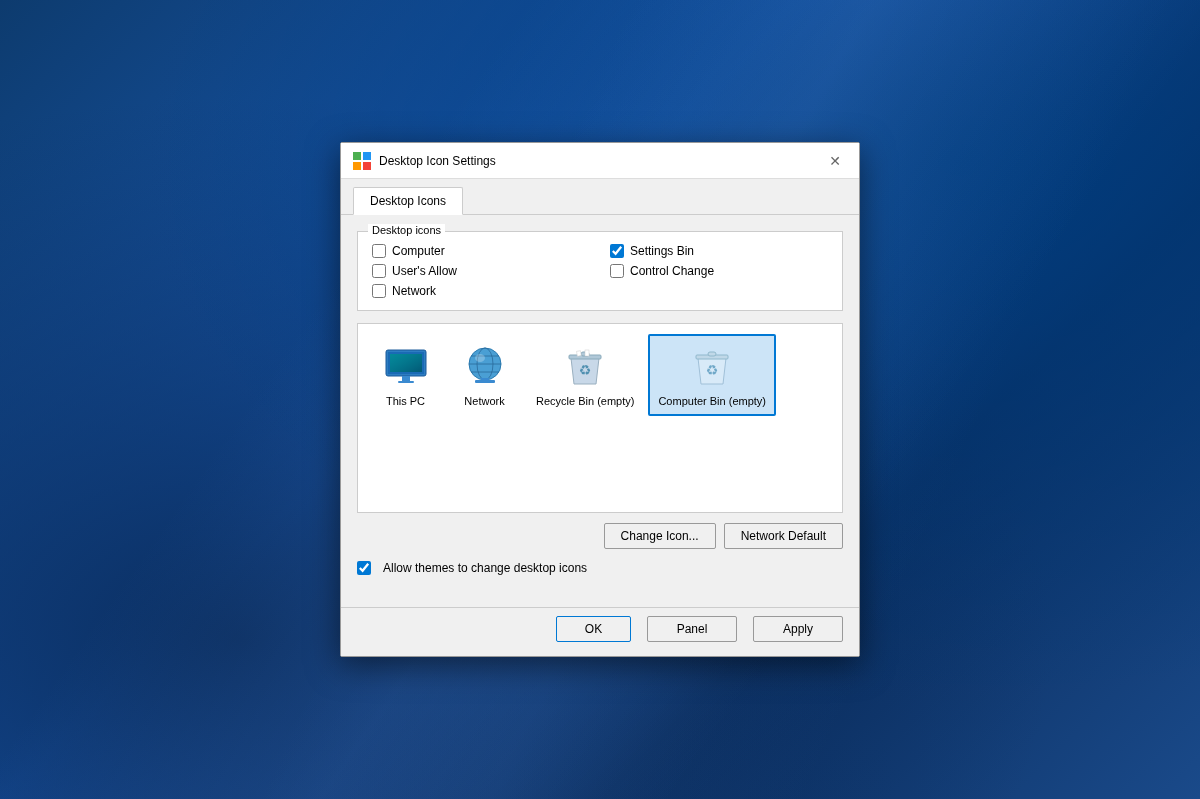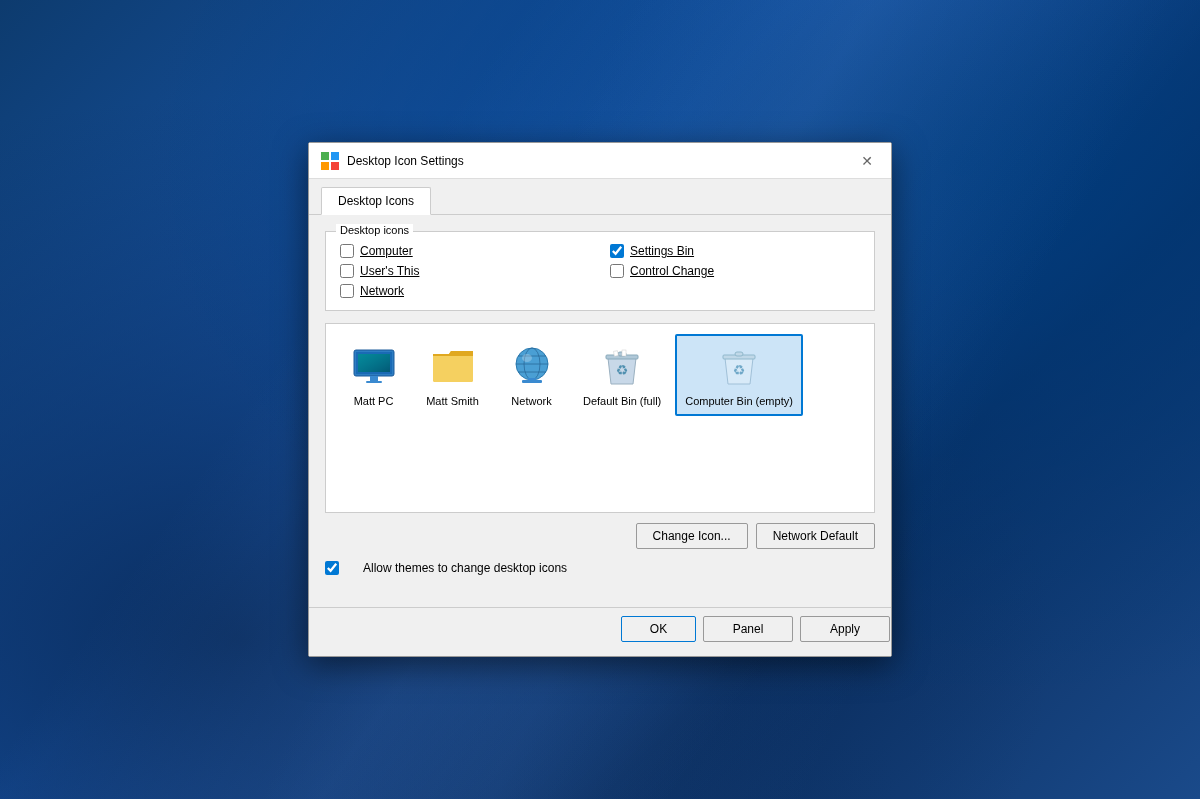--- a/index.html
+++ b/index.html
@@ -35,21 +35,21 @@
       inset: 0;
       background:
         linear-gradient(125deg, transparent 30%, rgba(100,160,255,0.15) 50%, transparent 70%),
         linear-gradient(115deg, transparent 40%, rgba(80,140,220,0.1) 55%, transparent 75%);
       z-index: 0;
     }
 
     .dialog {
       position: relative;
       z-index: 10;
-      width: 584px;
+      width: 520px;
       background: #f0f0f0;
       border: 1px solid #999;
       box-shadow: 0 8px 32px rgba(0,0,0,0.5);
       border-radius: 2px;
     }
 
     
     .title-bar {
       display: flex;
       align-items: center;
@@ -126,21 +126,20 @@
       background: #fff;
       padding: 0 4px;
       font-size: 11px;
       color: #000;
     }
 
     .checkboxes-grid {
       display: grid;
       grid-template-columns: 1fr 1fr;
       gap: 6px 20px;
-      text-decoration: underline;
     }
 
     .checkbox-item {
       display: flex;
       align-items: center;
       gap: 6px;
       font-size: 12px;
       cursor: pointer;
     }
 
@@ -208,37 +207,37 @@
       cursor: pointer;
       font-size: 12px;
       color: #000;
       border-radius: 2px;
       min-width: 90px;
     }
 
     
     .themes-checkbox {
       display: flex;
-      gap: 24px;
+      gap: 12px;
       margin-bottom: 16px;
       font-size: 12px;
     }
 
     .themes-checkbox input[type="checkbox"] {
       width: 14px;
       height: 14px;
       accent-color: #0078d4;
     }
 
     
     .bottom-buttons {
       display: flex;
       justify-content: flex-end;
-      gap: 7px;
-      padding: 8px 1px 14px;
+      gap: 16px;
+      padding: 8px 16px 14px;
       background: #f0f0f0;
       border-top: 1px solid #ccc;
     }
 
     .btn-primary {
       padding: 5px 16px;
       border: 1px solid #0078d4;
       background: #f0f0f0;
       cursor: pointer;
       font-size: 12px;
@@ -279,21 +278,21 @@
           <span>Computer</span>
         </label>
 
         <label class="checkbox-item">
           <input type="checkbox" checked="" style="">
           <span>Settings Bin</span>
         </label>
 
         <label class="checkbox-item">
           <input type="checkbox" style="">
-          <span>User's This</span>
+          <span>User's Allow</span>
         </label>
 
         <label class="checkbox-item">
           <input type="checkbox" style="">
           <span>Control Change</span>
         </label>
 
         <label class="checkbox-item">
           <input type="checkbox" style="">
           <span>Network</span>
@@ -315,33 +314,23 @@
           <defs>
             <linearGradient id="screenGrad" x1="0" y1="0" x2="1" y2="1">
               <stop offset="0%" stop-color="#00bcd4" stop-opacity="0.7"></stop>
               <stop offset="100%" stop-color="#006080" stop-opacity="0.9"></stop>
             </linearGradient>
           </defs>
 
           <rect x="20" y="34" width="8" height="5" fill="#3a8ad0"></rect>
           <rect x="16" y="39" width="16" height="2" rx="1" fill="#3a8ad0"></rect>
         </svg>
-        <span class="icon-label">Matt PC</span>
-      </div>
-
-      <div class="icon-item">
-        <svg viewBox="0 0 48 48">
-
-          <path d="M4 14 Q4 12 6 12 L20 12 L22 9 L42 9 Q44 9 44 11 L44 38 Q44 40 42 40 L6 40 Q4 40 4 38 Z" fill="#f0c040"></path>
-          <path d="M4 14 L44 14 L44 38 Q44 40 42 40 L6 40 Q4 40 4 38 Z" fill="#f5d060"></path>
-
-          <path d="M4 12 L20 12 L22 9 L44 9 L44 14 L4 14 Z" fill="#e0a820"></path>
-        </svg>
-        <span class="icon-label">Matt Smith</span>
-      </div>
+        <span class="icon-label">This PC</span>
+      </div>
+
 
       <div class="icon-item">
         <svg viewBox="0 0 48 48">
 
           <circle cx="24" cy="22" r="16" fill="#4a9fd4" stroke="#2a7ab0" stroke-width="1"></circle>
 
           <ellipse cx="24" cy="22" rx="8" ry="16" fill="none" stroke="#2a6a9a" stroke-width="0.8"></ellipse>
           <line x1="8" y1="22" x2="40" y2="22" stroke="#2a6a9a" stroke-width="0.8"></line>
           <line x1="10" y1="14" x2="38" y2="14" stroke="#2a6a9a" stroke-width="0.8"></line>
           <line x1="10" y1="30" x2="38" y2="30" stroke="#2a6a9a" stroke-width="0.8"></line>
@@ -361,21 +350,21 @@
 
           <rect x="8" y="13" width="32" height="4" rx="1" fill="#b0c8d8" stroke="#8aaabb" stroke-width="1"></rect>
 
           <rect x="20" y="10" width="8" height="4" rx="2" fill="#b0c8d8" stroke="#8aaabb" stroke-width="1"></rect>
 
           <text x="24" y="33" text-anchor="middle" font-size="14" fill="#5090b0">♻</text>
 
           <rect x="16" y="9" width="4" height="5" fill="#fff" stroke="#ccc" stroke-width="0.5" transform="rotate(-10, 18, 12)"></rect>
           <rect x="24" y="8" width="4" height="6" fill="#fff" stroke="#ccc" stroke-width="0.5"></rect>
         </svg>
-        <span class="icon-label">Default Bin (full)</span>
+        <span class="icon-label">Recycle Bin (empty)</span>
       </div>
 
       <div class="icon-item selected">
         <svg viewBox="0 0 48 48">
 
           <path d="M10 16 L13 42 L35 42 L38 16 Z" fill="#d8eaf8" stroke="#a0c0d8" stroke-width="1"></path>
 
           <rect x="8" y="13" width="32" height="4" rx="1" fill="#c0d8e8" stroke="#90b8cc" stroke-width="1"></rect>
 
           <rect x="20" y="10" width="8" height="4" rx="2" fill="#c0d8e8" stroke="#90b8cc" stroke-width="1"></rect>

